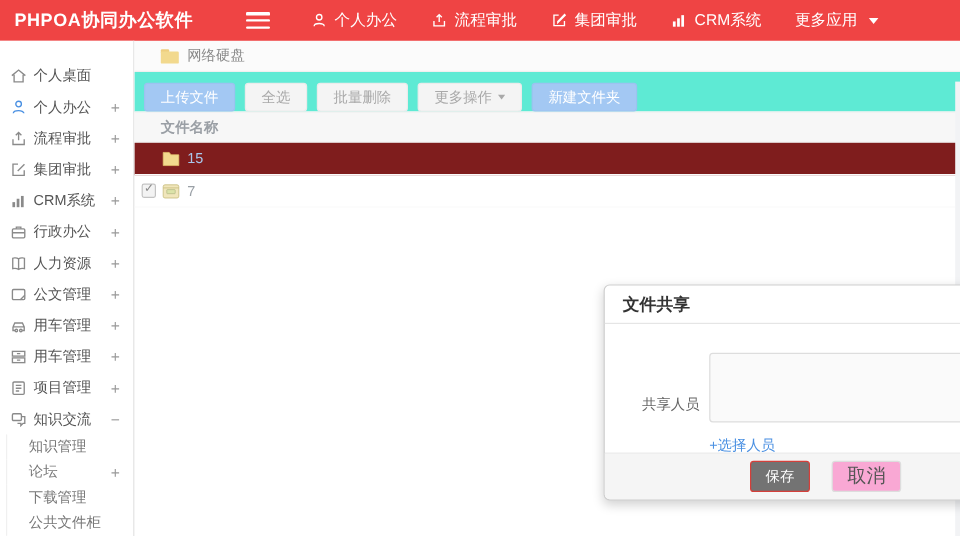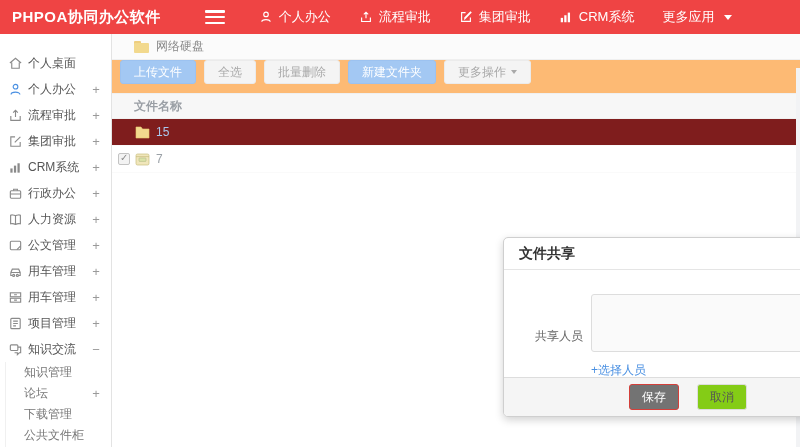--- a/index.html
+++ b/index.html
@@ -40,21 +40,21 @@
   
   .crumbbar { height:26px; background:#fbfbfb; border-bottom:1px solid #efefef;
               display:flex; align-items:center; padding:0 0 0 22px; font-size:12px; color:#888; }
   .folder-ico { width:15px; height:12px; position:relative; margin-right:7px; flex:none; }
   .folder-ico:before { content:""; position:absolute; left:0; top:0; width:7px; height:3px;
                        background:#eece7f; border-radius:1px 1px 0 0; }
   .folder-ico:after { content:""; position:absolute; left:0; top:2px; width:15px; height:10px;
                       background:#f2d98e; border-radius:1px; }
 
   
-  .toolbar { height:33px; display:flex; align-items:flex-start; gap:8px; padding:0 0 0 8px; background:#fdba74; }
+  .toolbar { height:33px; display:flex; align-items:flex-end; gap:8px; padding:0 0 0 8px; background:#5eead4; }
   .btn { height:24px; padding:0 13px; font-size:12px; border-radius:3px; border:1px solid transparent;
          display:inline-flex; align-items:center; cursor:pointer; white-space:nowrap; }
   .btn-blue { background:#a3c8f3; border-color:#9cc2f0; color:#fff; }
   .btn-gray { background:#f4f4f4; border-color:#ebebeb; color:#a9a9a9; }
   .btn .caret2 { width:0; height:0; border-left:3.5px solid transparent; border-right:3.5px solid transparent;
                  border-top:4px solid #a9a9a9; margin-left:5px; }
 
   
   .thead { height:26px; background:#f7f7f7; border-top:1px solid #f0f0f0; border-bottom:1px solid #f0f0f0;
            display:flex; align-items:center; padding-left:22px; font-size:12px; color:#9a9fa5;font-weight:bold; }
@@ -83,22 +83,22 @@
   .modal-field { flex:1; }
   .share-box { height:58px; background:#fafafa; border:1px solid #ddd; border-radius:3px;
                width:280px; font-size:12px; color:#555; padding:4px 6px; resize:none;
                font-family:"Liberation Sans","DejaVu Sans",sans-serif; }
   .choose-link { display:inline-block; margin-top:6px; font-size:12px; color:#4a90e2; cursor:pointer; }
   .modal-foot { position:absolute; bottom:0; left:0; right:0; height:39px; background:#f5f5f5;
                 border-top:1px solid #ddd; border-radius:0 0 4px 4px; display:flex; align-items:center;
                 justify-content:center; gap:18px; }
   .btn-save { background:#737373; border:1px solid #d43f3a; color:#fff; height:26px; padding:0 12px;
               font-size:12px; border-radius:3px; cursor:pointer; }
-  .btn-cancel { background:#84cc16; border:1px solid #ddd; color:#555; height:26px; padding:0 12px;
-                font-size:12px; border-radius:3px; cursor:pointer; }
+  .btn-cancel { background:#f9a8d4; border:1px solid #ddd; color:#555; height:26px; padding:0 12px;
+                font-size:16px; border-radius:3px; cursor:pointer; }
 </style>
 </head>
 <body>
 
 <div class="navbar">
   <div class="brand">PHPOA协同办公软件</div>
   <div class="menu-toggle">
       <i></i>
       <i></i>
       <i></i>
@@ -296,25 +296,25 @@
   <main class="main">
     <div class="crumbbar">
       <span class="folder-ico"></span>
       <span>网络硬盘</span>
     </div>
 
     <div class="toolbar">
       <button class="btn btn-blue">上传文件</button>
       <button class="btn btn-gray">全选</button>
       <button class="btn btn-gray">批量删除</button>
-      <button class="btn btn-blue">新建文件夹</button>
       <button class="btn btn-gray">
         <span>更多操作</span>
         <span class="caret2"></span>
       </button>
+      <button class="btn btn-blue">新建文件夹</button>
     </div>
 
     <div class="thead">
       <span>文件名称</span>
     </div>
 
     <div class="trow striped">
       <span class="cb-space"></span>
       <span class="file-ico">
         <svg width="15" height="13" viewBox="0 0 15 13">

